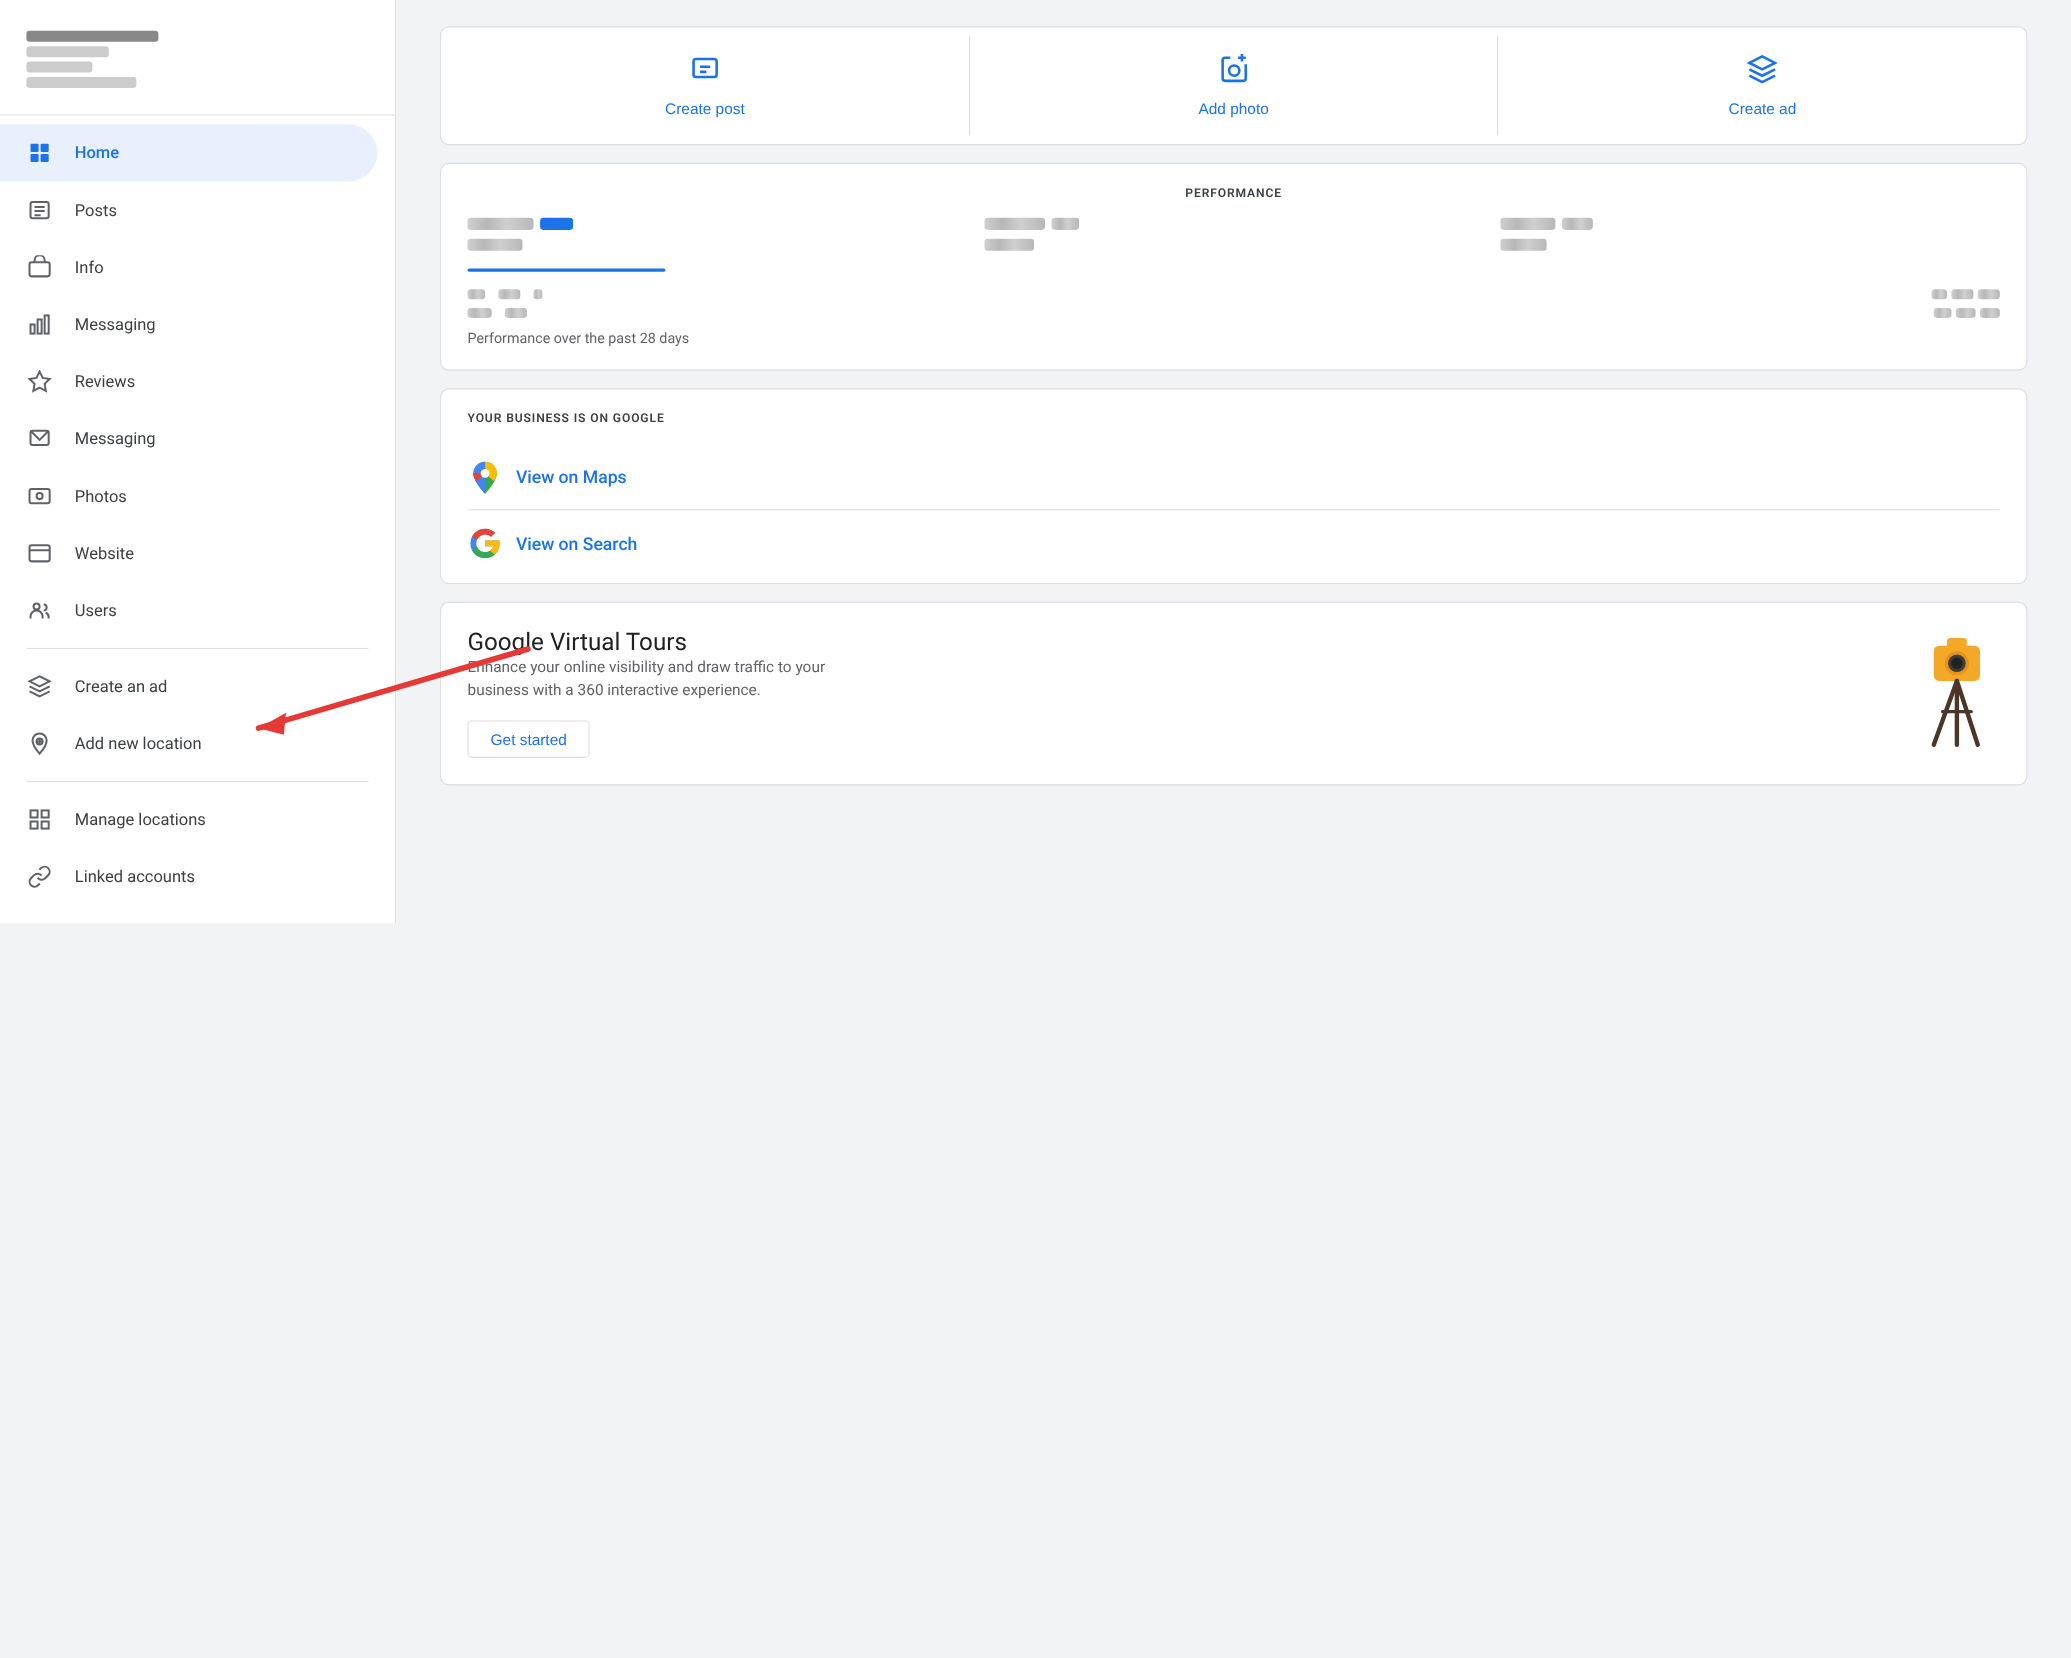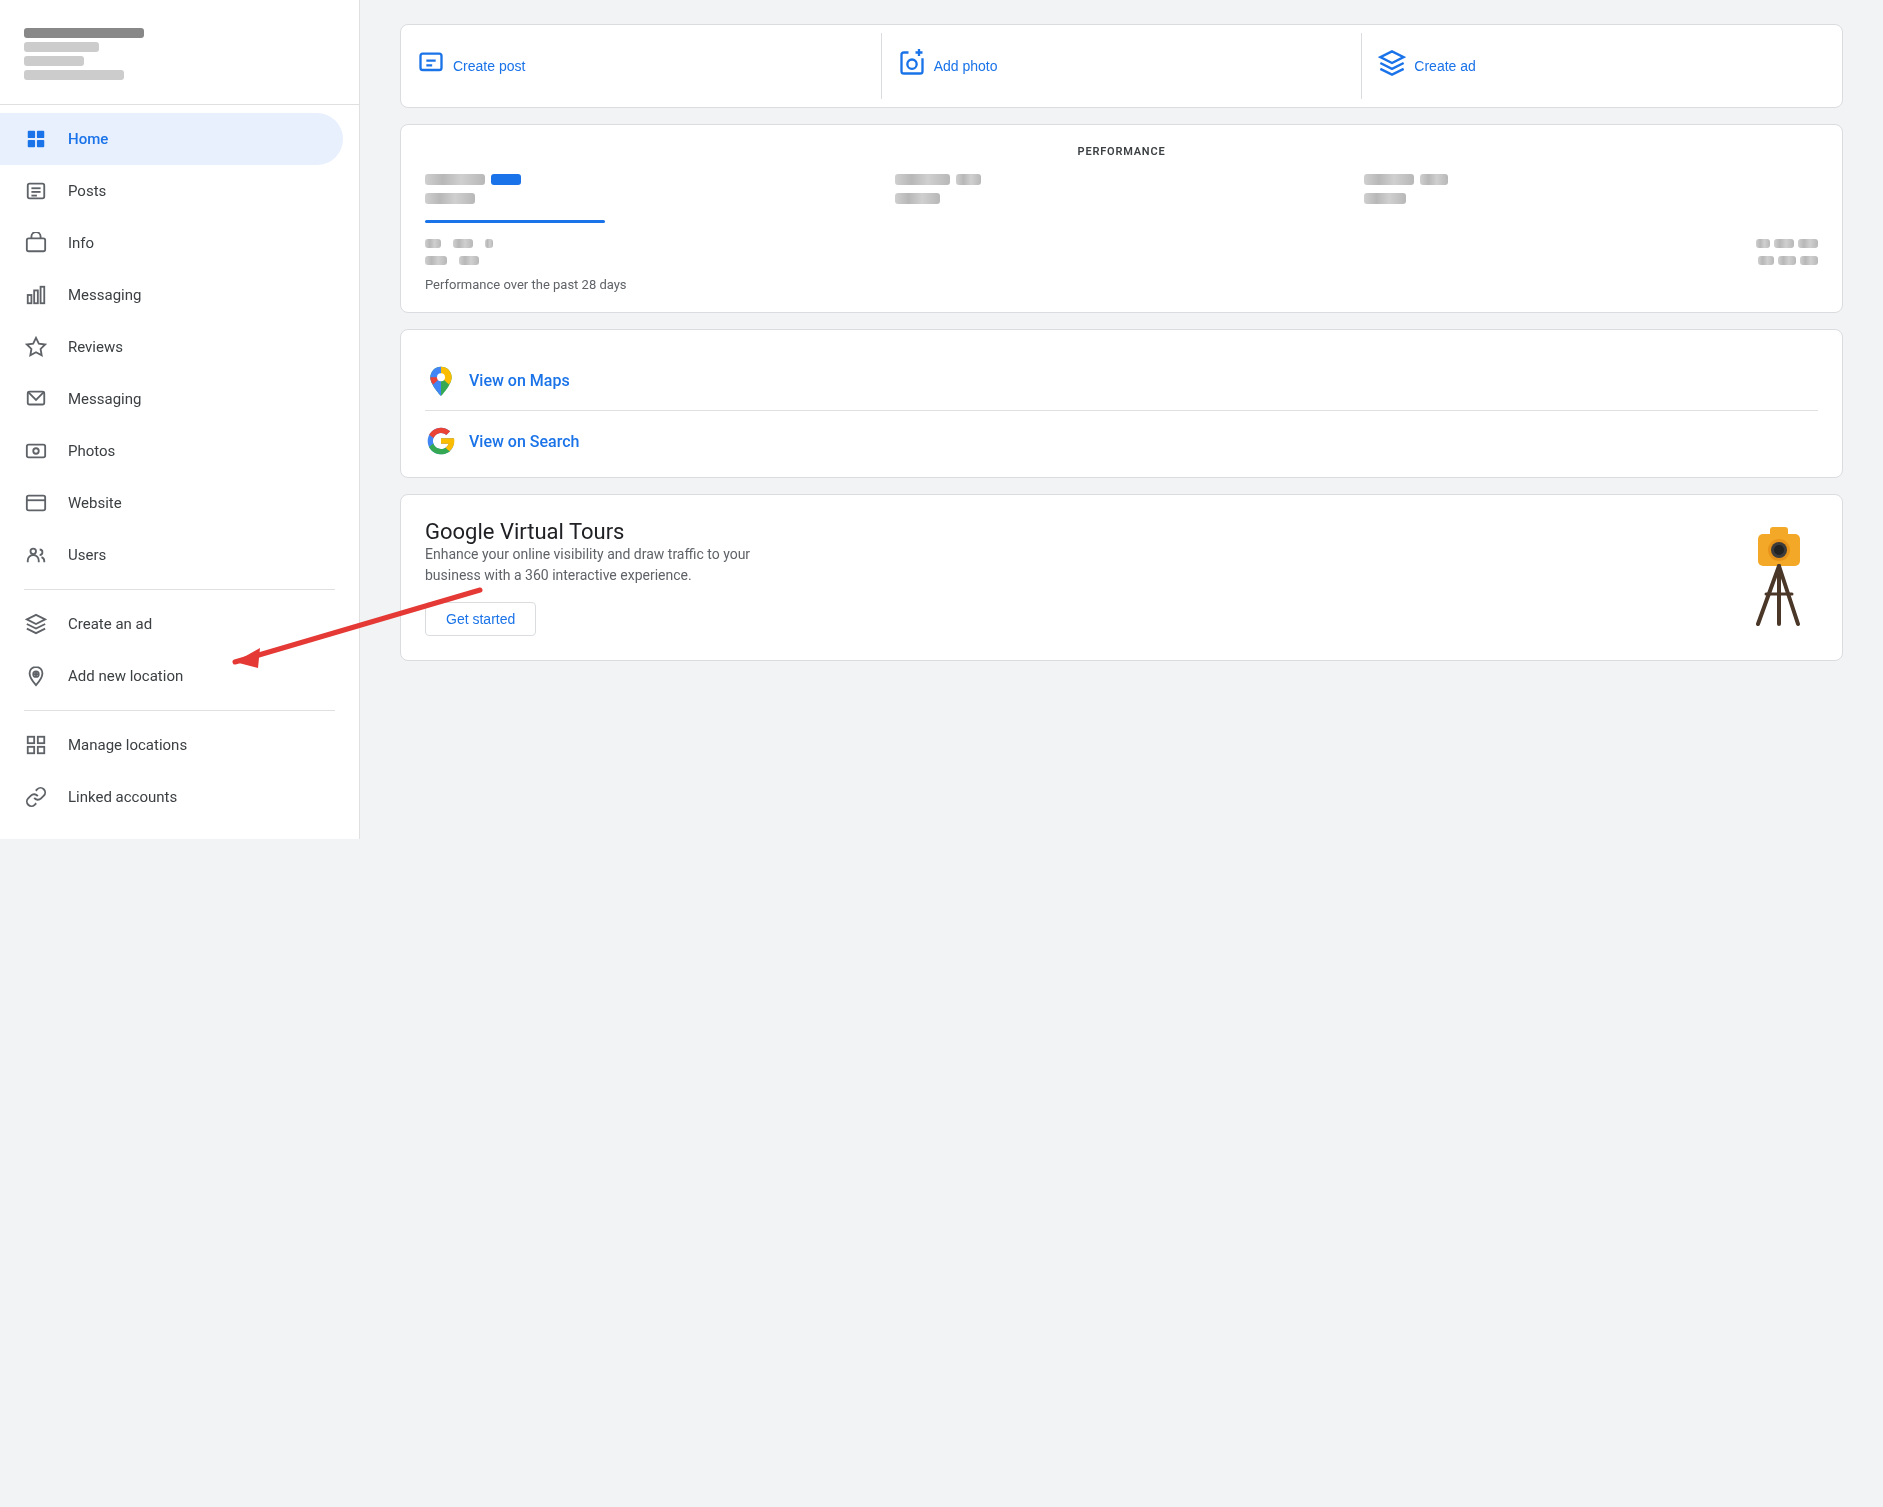--- a/index.html
+++ b/index.html
@@ -89,21 +89,21 @@
       overflow: hidden;
     }
 
     
     .quick-actions {
       display: flex;
       padding: 8px 0;
     }
     .quick-action-btn {
       flex: 1;
-      display: flex; flex-direction: row; align-items: center;
+      display: flex; flex-direction: column; align-items: center;
       padding: 16px;
       cursor: pointer;
       border: none; background: none;
       gap: 8px;
       font-size: 14px; color: #1a73e8;
       font-weight: 500;
       border-right: 1px solid #dadce0;
     }
     .quick-action-btn:last-child { border-right: none; }
 
@@ -478,20 +478,21 @@
           </div>
         </div>
       </div>
 
       <div class="perf-footer">Performance over the past 28 days</div>
     </div>
   </div>
 
   <div class="card">
     <div class="bog-card">
+      <div class="bog-title">YOUR BUSINESS IS ON GOOGLE</div>
 
       <a class="bog-link" href="#">
 
         <div class="maps-icon">
           <svg width="32" height="32" viewBox="0 0 48 48">
             <path d="M24 4C15.16 4 8 11.16 8 20c0 12 16 28 16 28s16-16 16-28c0-8.84-7.16-16-16-16z" fill="#34A853"></path>
             <path d="M24 4C15.16 4 8 11.16 8 20c0 12 16 28 16 28V4z" fill="#4285F4"></path>
             <path d="M24 4c8.84 0 16 7.16 16 16 0 4.12-1.56 7.86-4.1 10.68L24 20V4z" fill="#FBBC04"></path>
             <path d="M8 20c0 4.12 1.56 7.86 4.1 10.68L24 20H8z" fill="#EA4335"></path>
             <circle cx="24" cy="20" r="6" fill="white"></circle>

